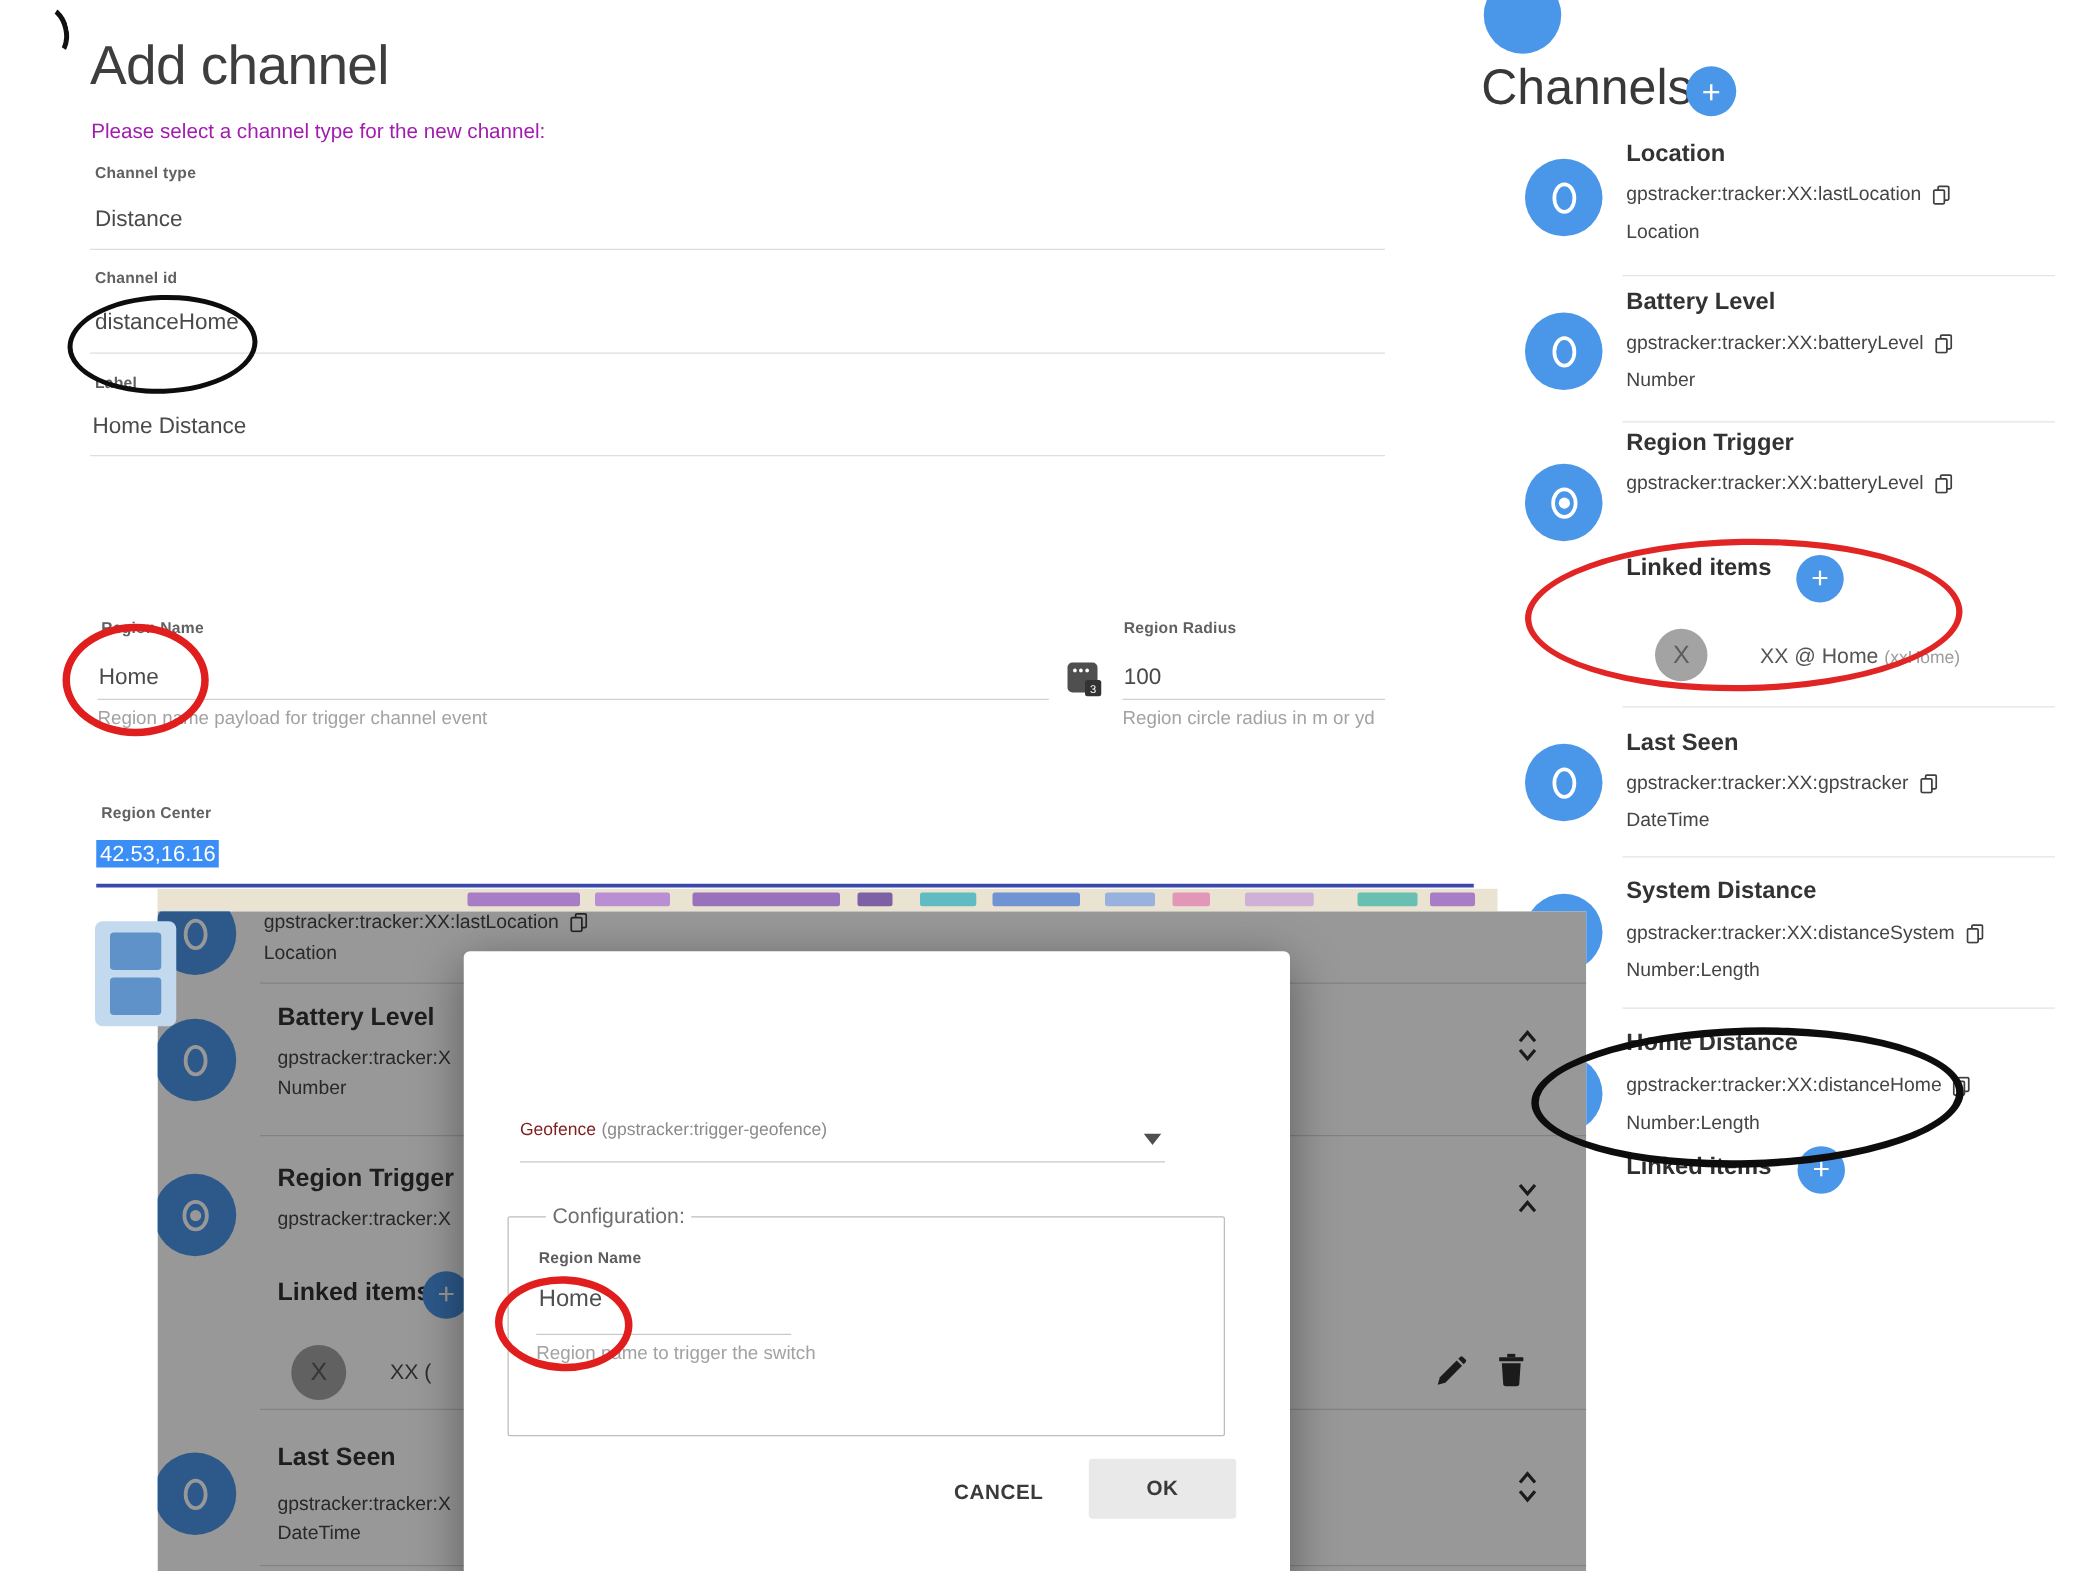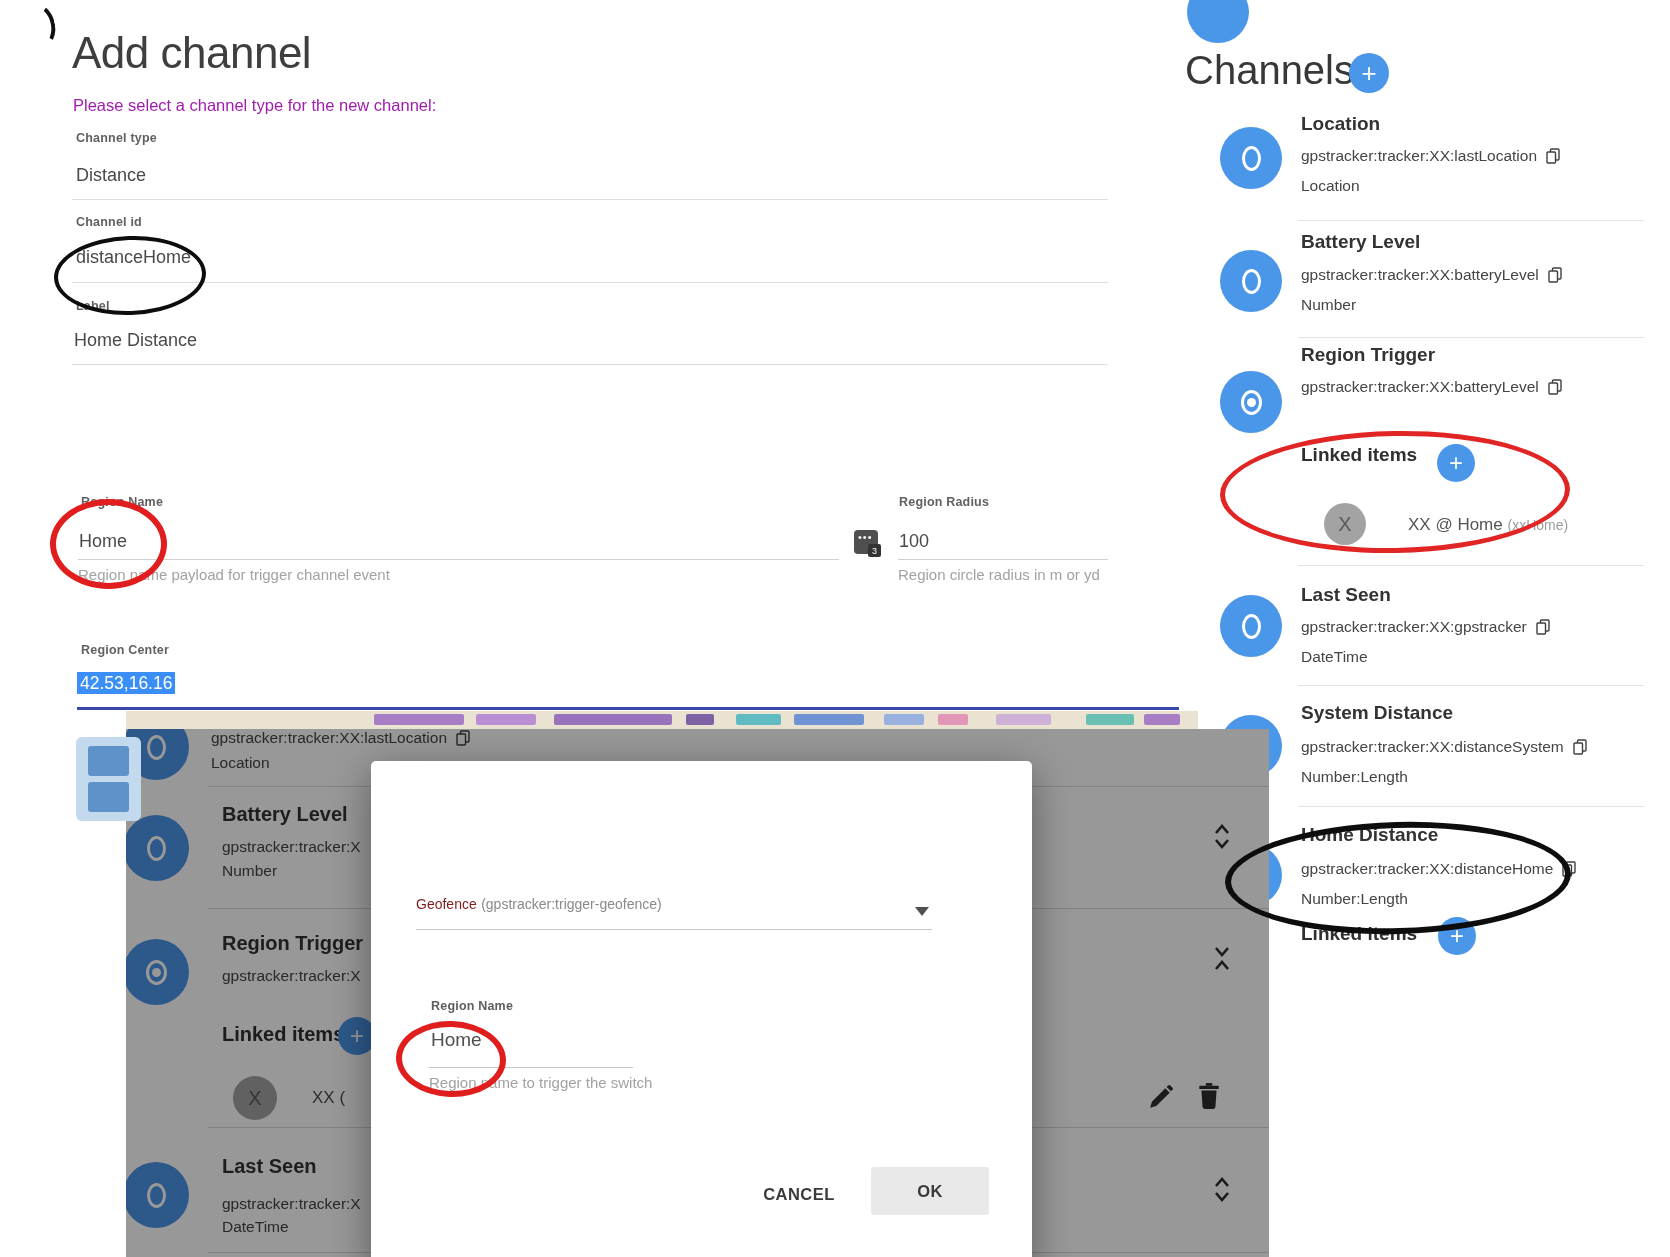--- a/index.html
+++ b/index.html
@@ -319,20 +319,23 @@
 
   <div class="abs" id="dialog">
 
     <div class="abs" style="left:45px;top:134px;white-space:nowrap;">
       <span style="font-size:14px;color:#7f1d1d;">Geofence</span>
       <span style="font-size:14px;color:#8a8a8a;">(gpstracker:trigger-geofence)</span>
     </div>
     <div class="abs dd-arrow" style="left:544px;top:146px;"></div>
     <div class="abs hdiv" style="left:45px;top:168px;width:516px;background:#c9c9c9;"></div>
 
+    <fieldset class="abs" id="dlg-fieldset" style="left:35px;top:202px;width:548px;height:168px;margin:0;">
+      <legend id="dlg-legend" style="margin-left:18px;">Configuration:</legend>
+    </fieldset>
     <div class="abs lbl" style="left:60px;top:238px;color:#5e5e5e;">Region Name</div>
     <div class="abs" style="left:60px;top:268px;font-size:19px;color:#4f4f4f;">Home</div>
     <div class="abs hdiv" style="left:58px;top:306px;width:204px;background:#c9c9c9;"></div>
     <div class="abs hint" style="left:58px;top:313px;">Region name to trigger the switch</div>
     <div class="abs ellipse" style="left:25px;top:260px;width:110px;height:76px;border:6px solid #e11e1e;transform:rotate(2deg);"></div>
 
     <button class="abs txtbtn" style="left:378px;top:418px;width:100px;height:30px;">CANCEL</button>
     <button class="abs" id="okbtn" style="left:500px;top:406px;width:118px;height:48px;">OK</button>
   </div>
 

